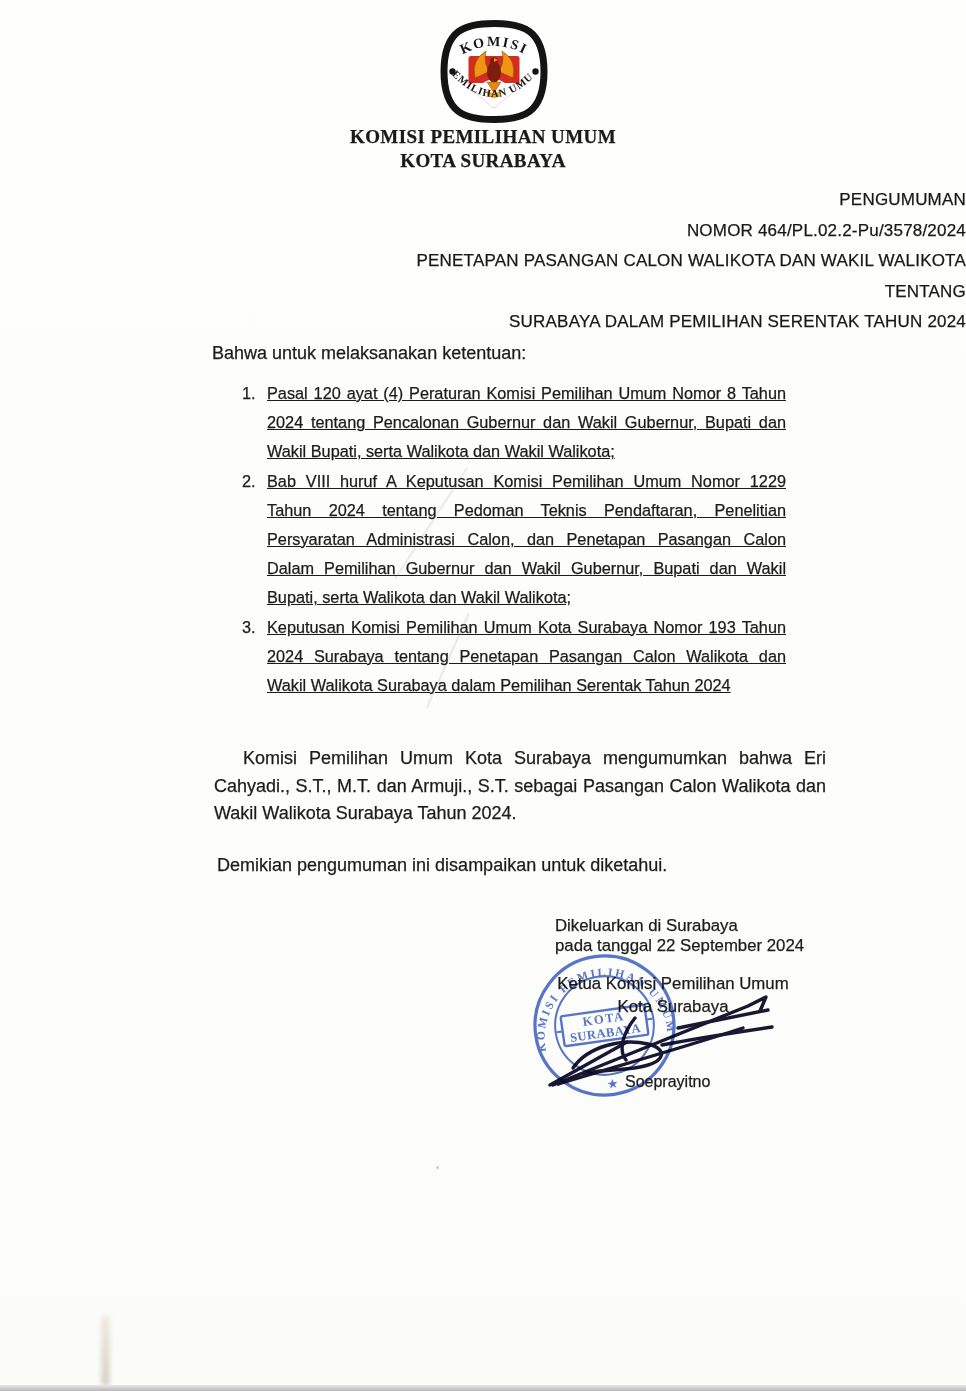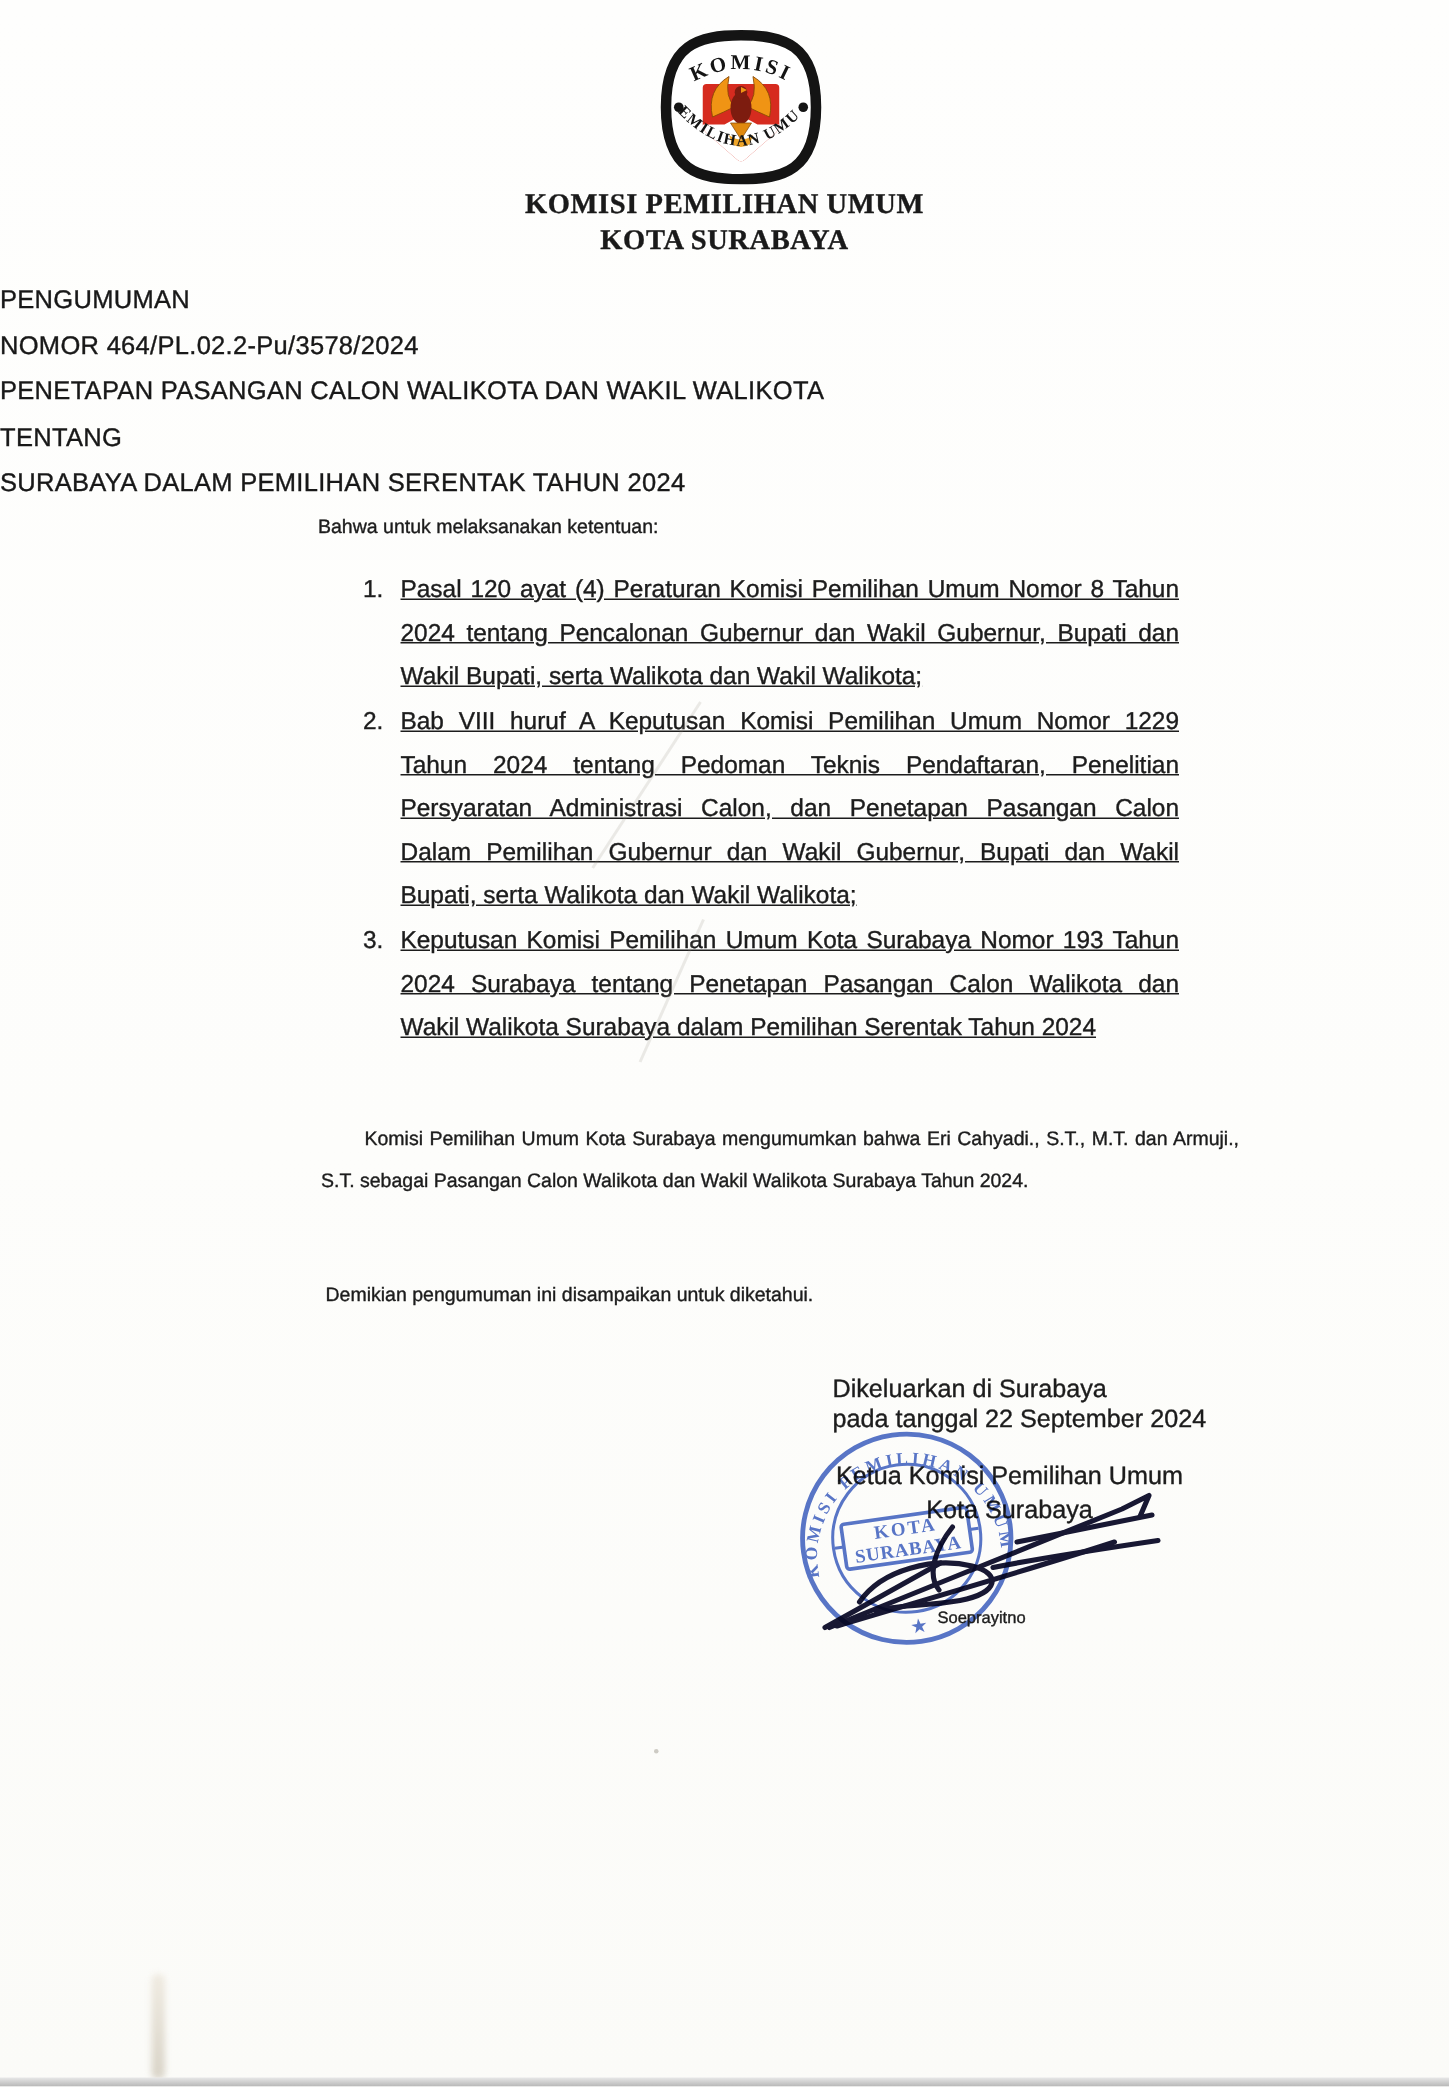--- a/index.html
+++ b/index.html
@@ -14,38 +14,38 @@
   
   .logo { position:absolute; left:438px; top:20px; width:112px; height:103px; }
   .org-name {
     position:absolute; top:125px; left:0; width:966px; text-align:center;
     font-family:"Liberation Serif", serif; font-weight:700; font-size:19px;
     line-height:23.5px; letter-spacing:0.4px; color:#1a1a1a;
   }
 
   
   .title-block {
-    position:absolute; top:185px; left:0; width:966px; text-align:left;
+    position:absolute; top:185px; left:0; width:966px; text-align:right;
     font-size:17px; line-height:30.6px; letter-spacing:0.2px; color:#181818;
   }
 
   
-  .par { position:absolute; font-size:13px; color:#1c1c1c; }
+  .par { position:absolute; font-size:18px; color:#1c1c1c; }
   .intro    { left:173px; top:343px; width:612px; text-indent:39px; }
   .list     { left:242px; top:379px; width:544px; line-height:29.2px; font-size:16.3px; }
   .list-item { position:relative; }
   .list-num  { position:absolute; left:0; top:0; }
   .list-text { margin-left:25px; text-align:justify;text-decoration:underline; }
   .announce { left:173px; top:745px; width:612px; text-indent:29px; line-height:27.6px; text-align:justify;margin-left:41px; }
   .closing  { left:173px; top:845px; width:612px; text-indent:44px;margin-top:10px; }
 
   
   .sig-place { left:555px; top:916px; line-height:19.5px; font-size:16.8px; }
   .sig-title { left:547px; top:972px; width:252px; text-align:center; line-height:23px; font-size:16.8px; }
-  .sig-name  { left:625px; top:1073px; font-size:11px; }
+  .sig-name  { left:625px; top:1073px; font-size:16px; }
 
   .stamp {
     position:absolute; left:529px; top:950px; width:151px; height:151px;
     transform:rotate(-8deg); opacity:0.92; mix-blend-mode:multiply;
   }
   .signature {
     position:absolute; left:518px; top:958px; width:340px; height:150px;
     mix-blend-mode:multiply;
   }
 

